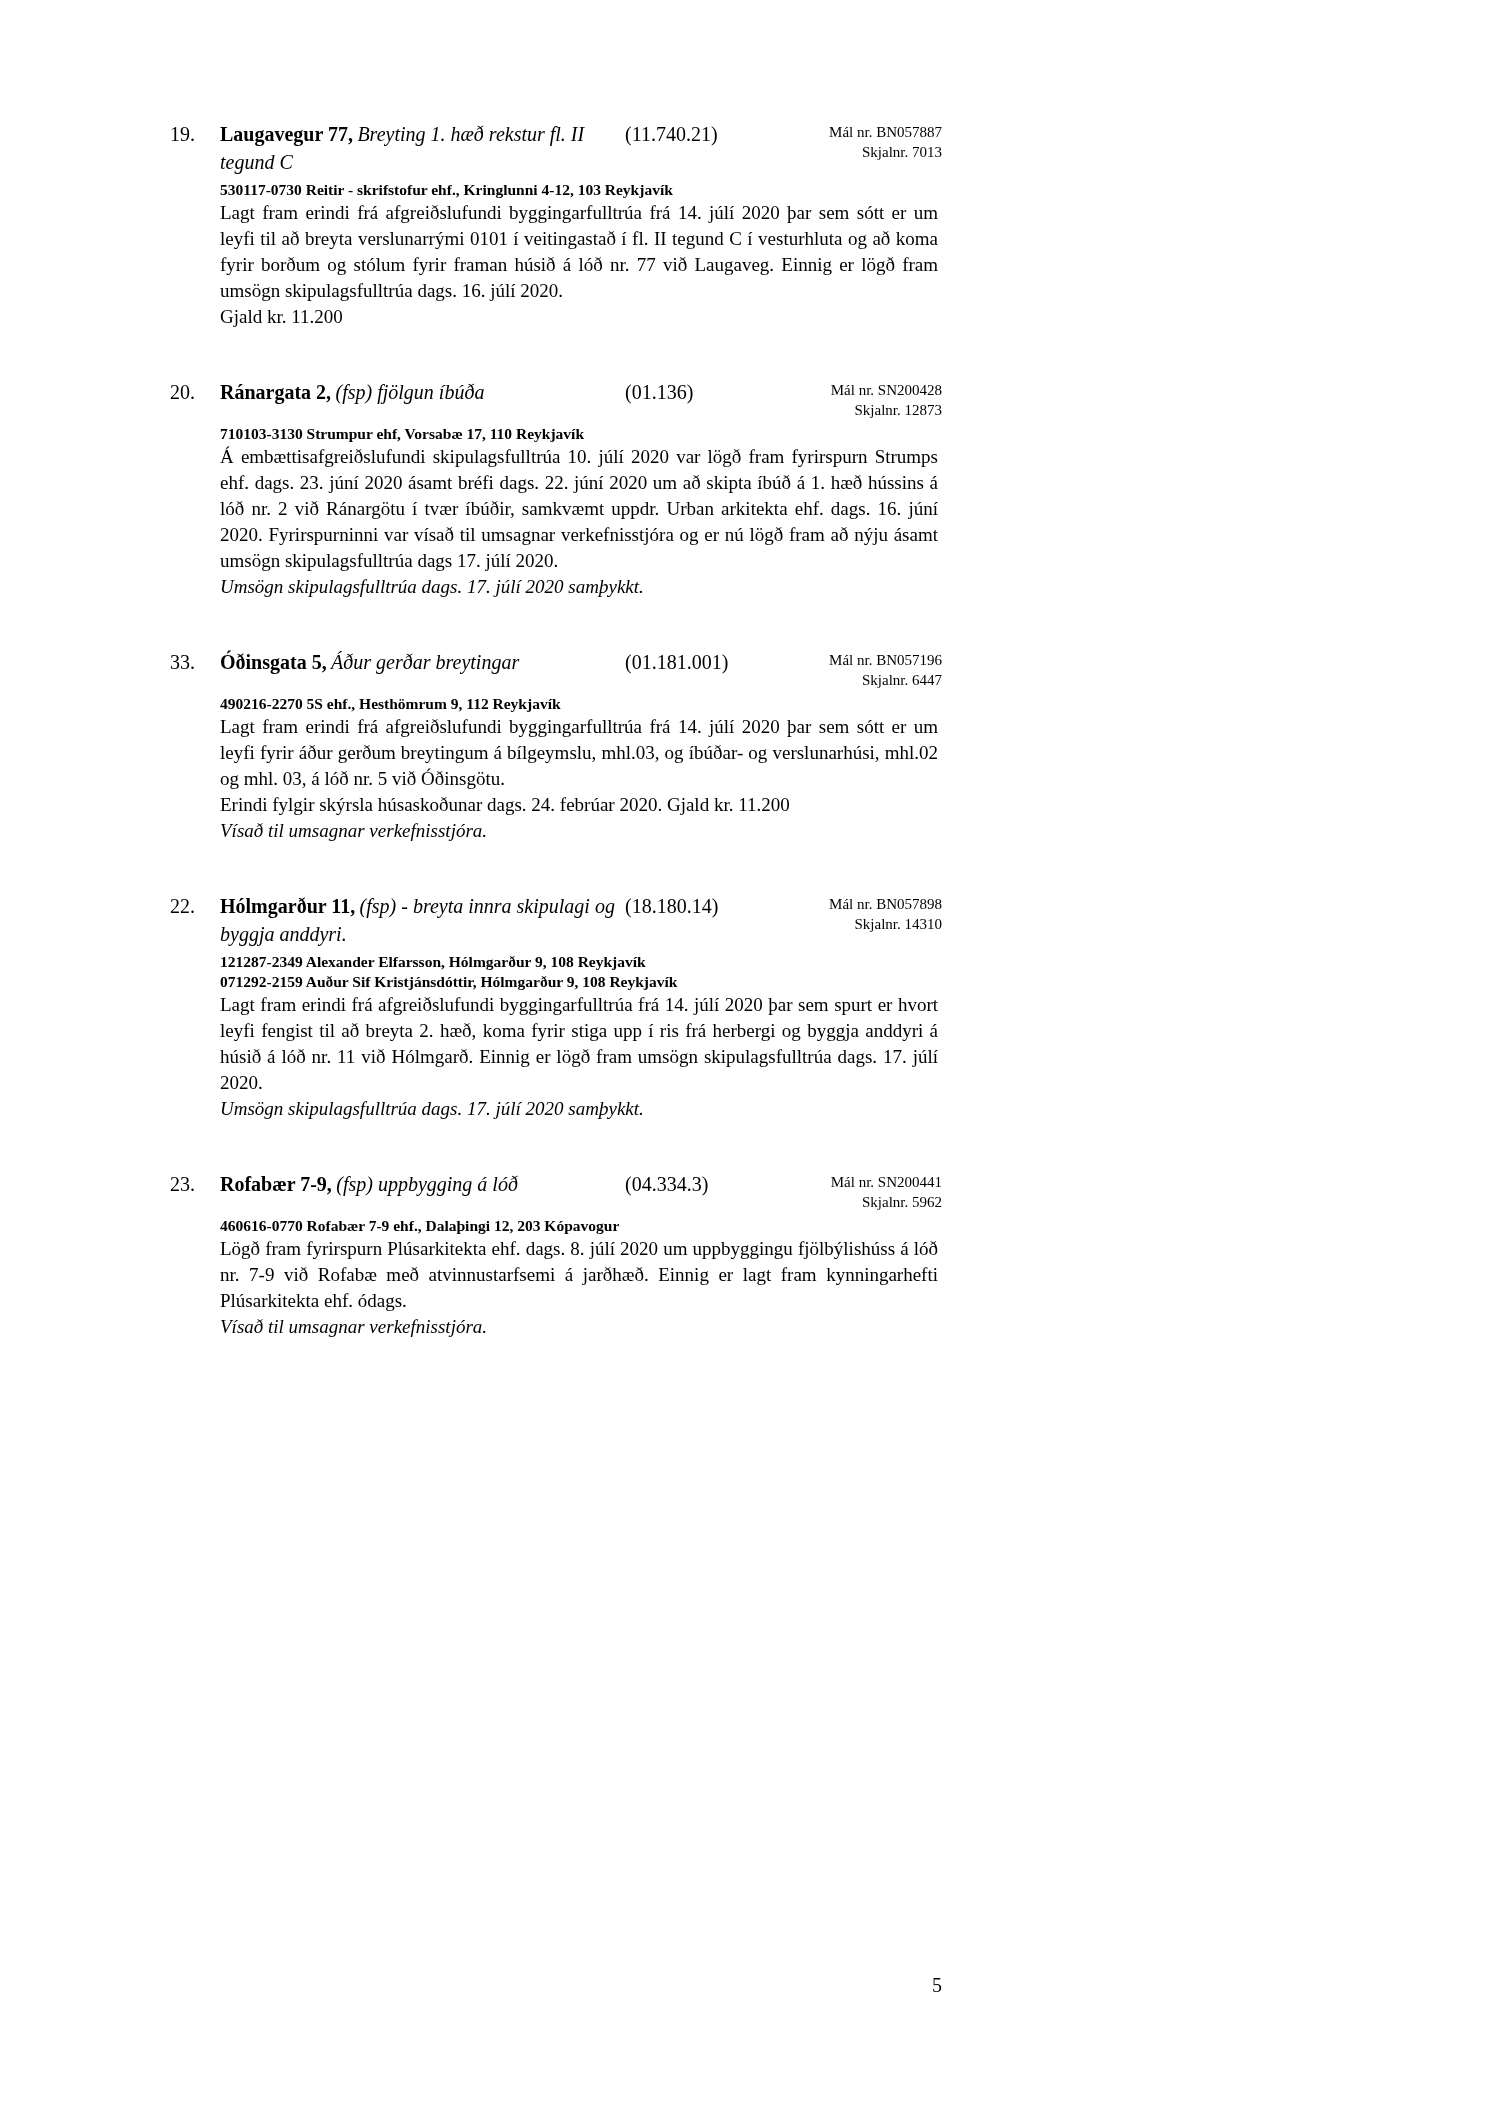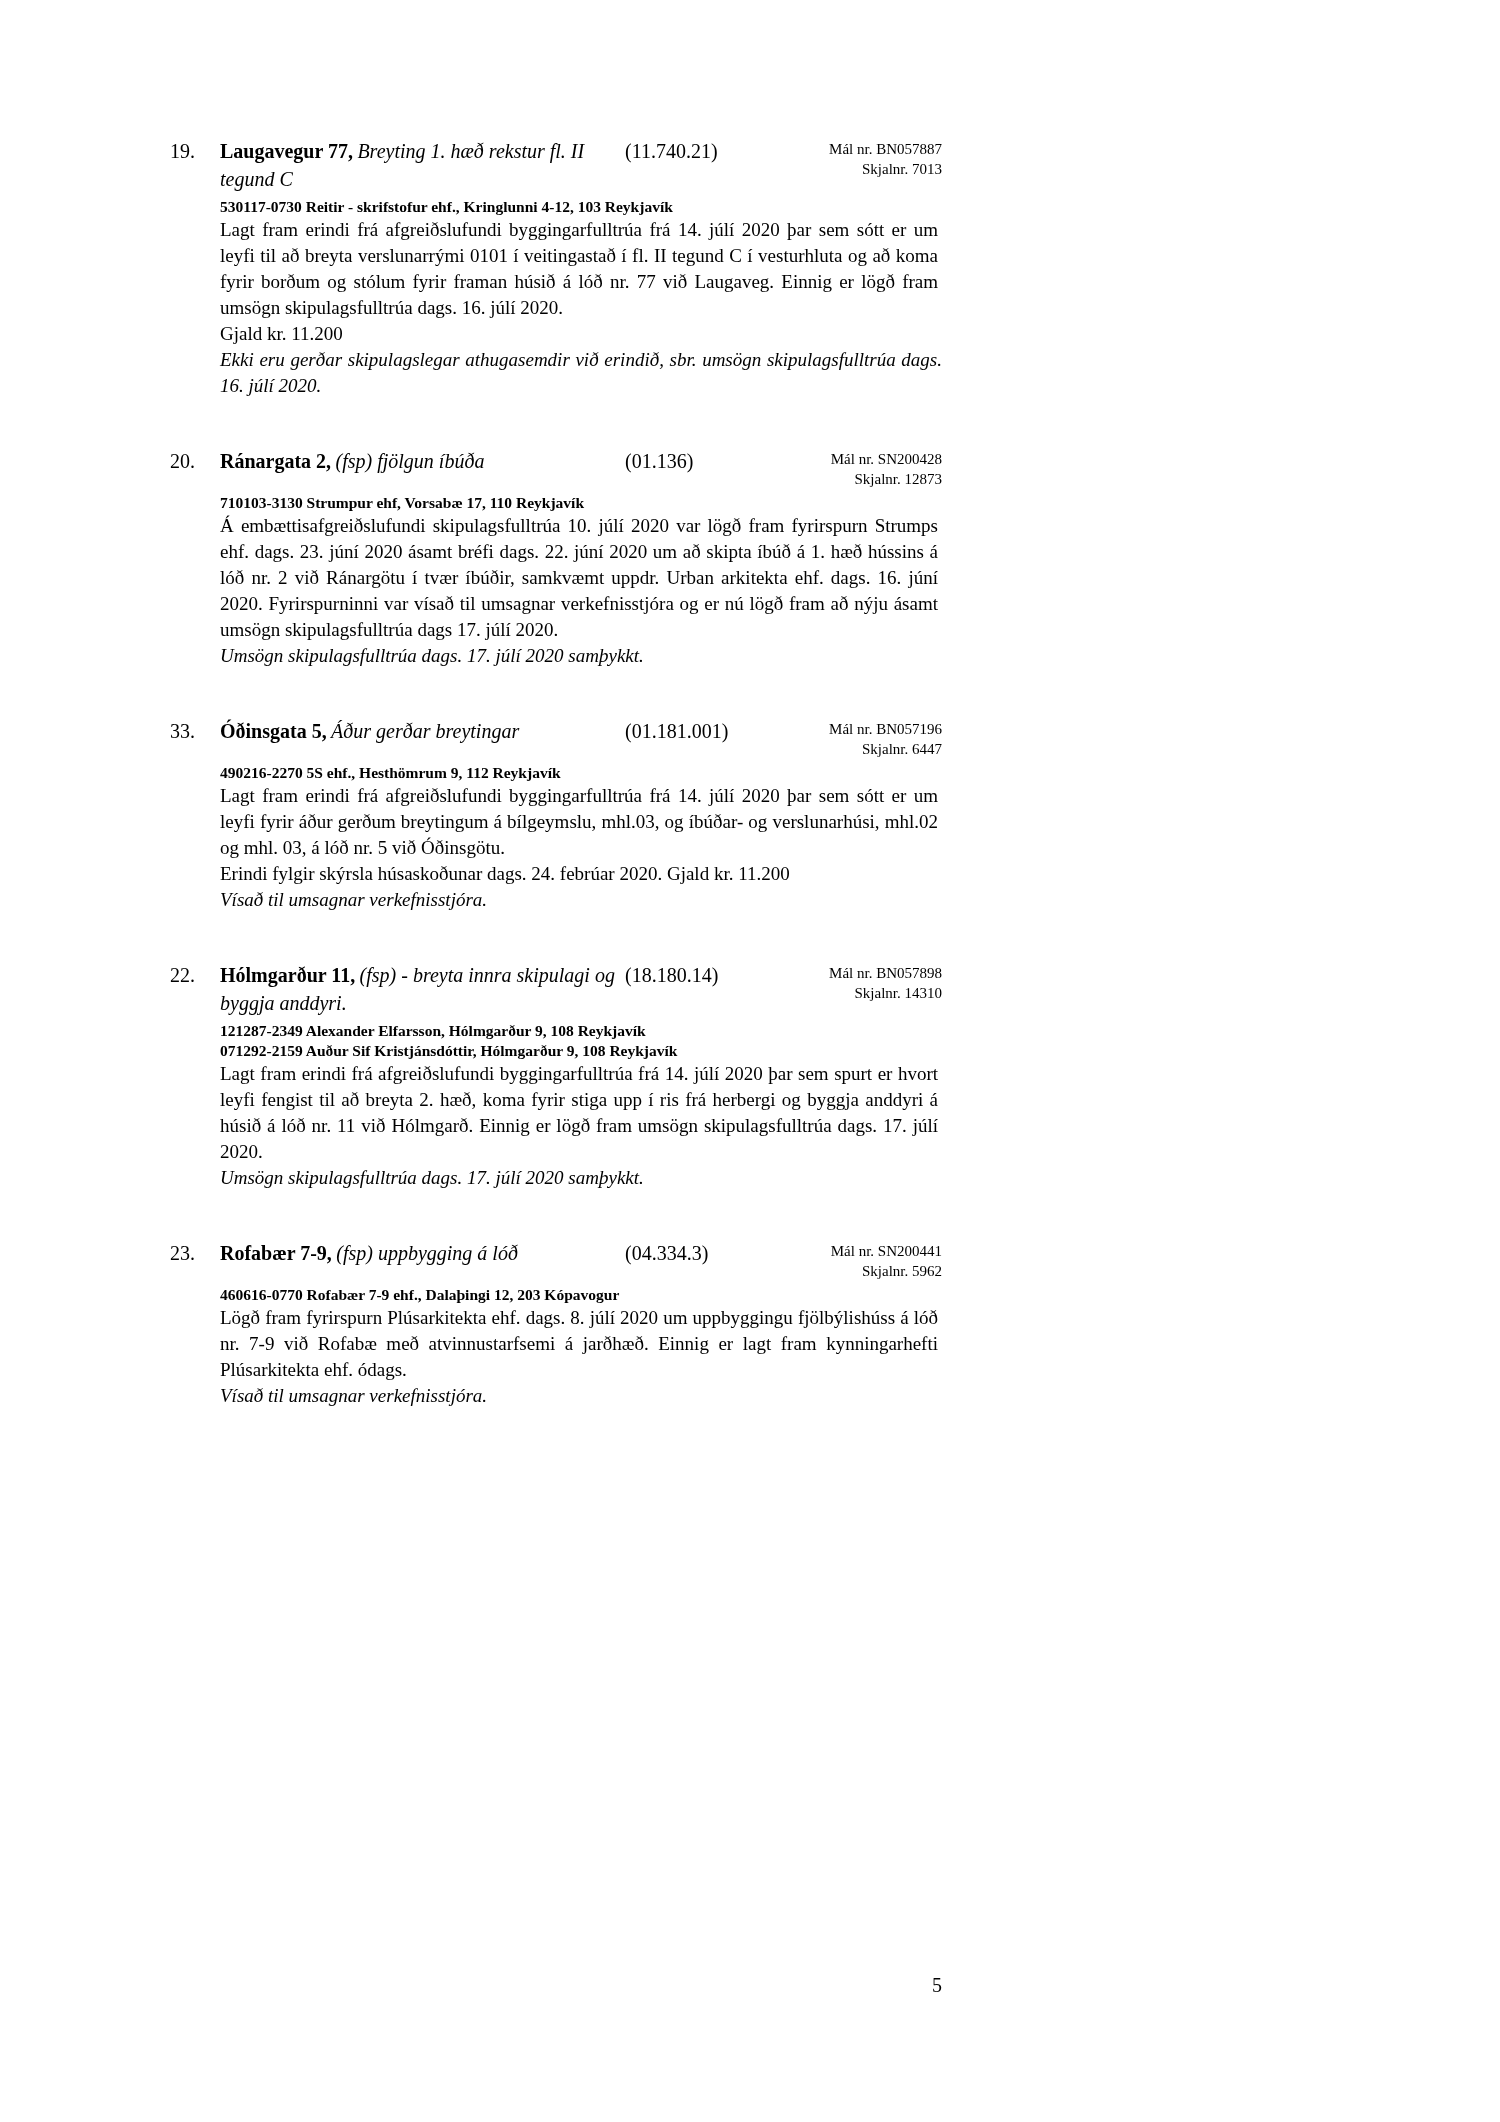--- a/index.html
+++ b/index.html
@@ -12,21 +12,21 @@
     width: 1500px;
     height: 2122px;
     background: #ffffff;
     color: #000000;
     font-family: "Liberation Serif", serif;
     overflow: hidden;
   }
   .content {
     position: absolute;
     left: 170px;
-    top: 137px;
+    top: 120px;
     width: 772px;
   }
   .item {
     margin-bottom: 48px;
   }
   .item-header {
     display: flex;
     align-items: flex-start;
   }
   .num {
@@ -105,21 +105,20 @@
         <div class="case">
           <div>Mál nr. BN057887</div>
           <div>Skjalnr. 7013</div>
         </div>
       </div>
       <div class="owners">
         <div>530117-0730 Reitir - skrifstofur ehf., Kringlunni 4-12, 103 Reykjavík</div>
       </div>
       <p class="body-p">Lagt fram erindi frá afgreiðslufundi byggingarfulltrúa frá 14. júlí 2020 þar sem sótt er um leyfi til að breyta verslunarrými 0101 í veitingastað í fl. II tegund C í vesturhluta og að koma fyrir borðum og stólum fyrir framan húsið á lóð nr. 77 við Laugaveg. Einnig er lögð fram umsögn skipulagsfulltrúa dags. 16. júlí 2020.</p>
       <p class="body-p">Gjald kr. 11.200</p>
-      <p class="conclusion">Ekki eru gerðar skipulagslegar athugasemdir við erindið, sbr. umsögn skipulagsfulltrúa dags. 16. júlí 2020.</p>
     </section>
 
     <section class="item">
       <div class="item-header">
         <div class="num">20.</div>
         <div class="title"><span class="t-bold">Ránargata 2,</span><span class="t-italic">(fsp) fjölgun íbúða</span></div>
         <div class="code">(01.136)</div>
         <div class="case">
           <div>Mál nr. SN200428</div>
           <div>Skjalnr. 12873</div>

